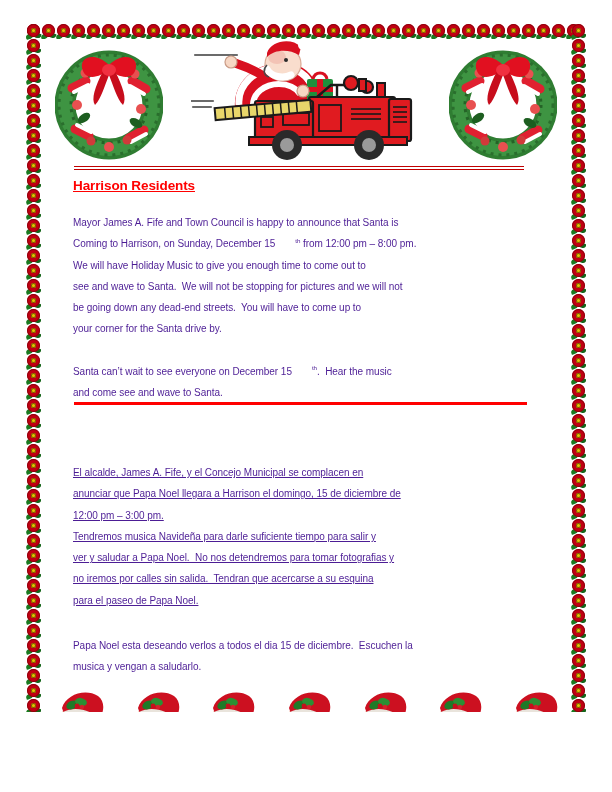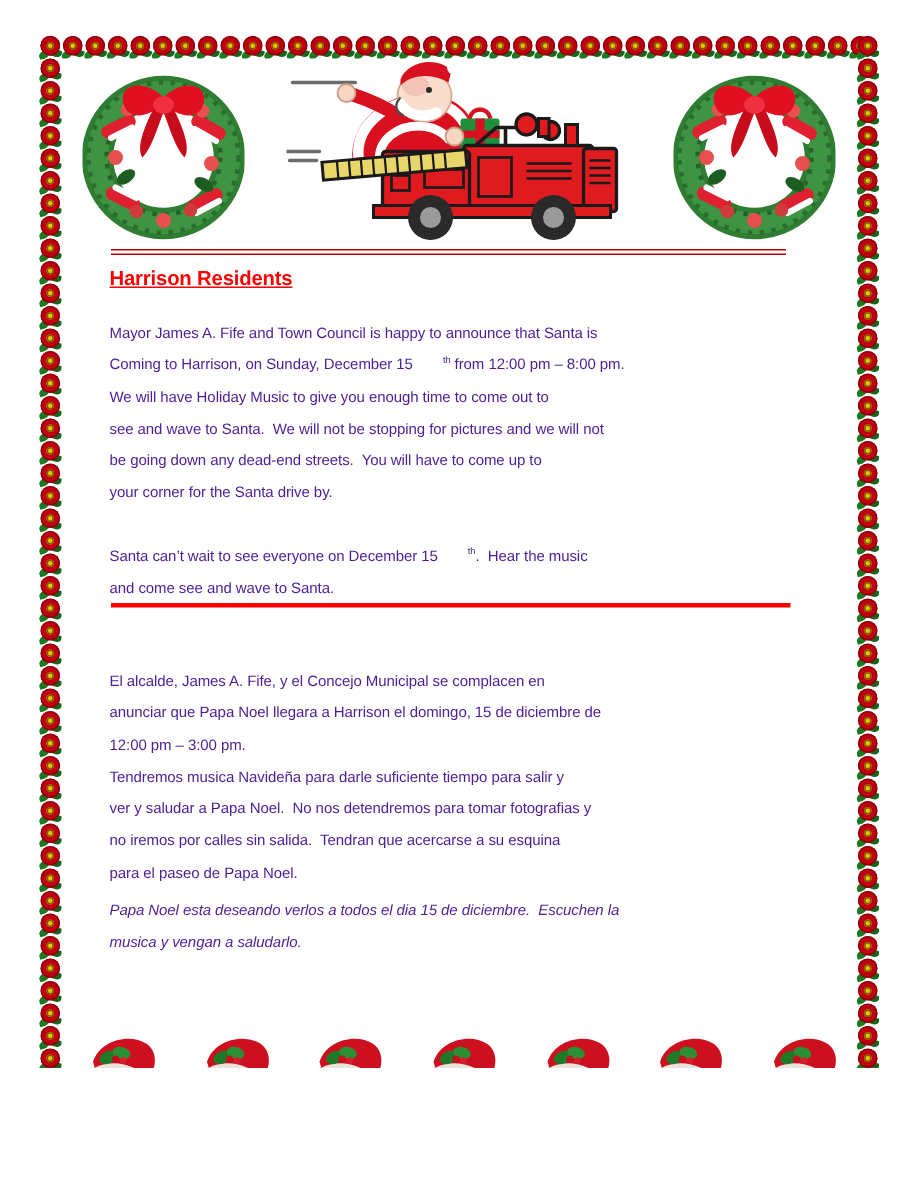--- a/index.html
+++ b/index.html
@@ -150,22 +150,22 @@
   .block-en-1 { margin-top: 19px; }
   .block-en-2 { margin-top: 21px; }
 
   .content-es {
     position: absolute;
     left: 73px;
     top: 423px;
     width: 480px;
   }
   .heading-es { margin-top: 0px; }
-  .block-es-1 { margin-top: 21px; }
-  .block-es-2 { margin-top: 4px; font-style: italic; }
+  .block-es-1 { margin-top: 39px; text-decoration: underline; }
+  .block-es-2 { margin-top: 24px; }
 
   
   .santa-row {
     position: absolute;
     left: 52px;
     top: 688px;
     width: 512px;
     height: 72px;
     display: flex;
     justify-content: space-between;

